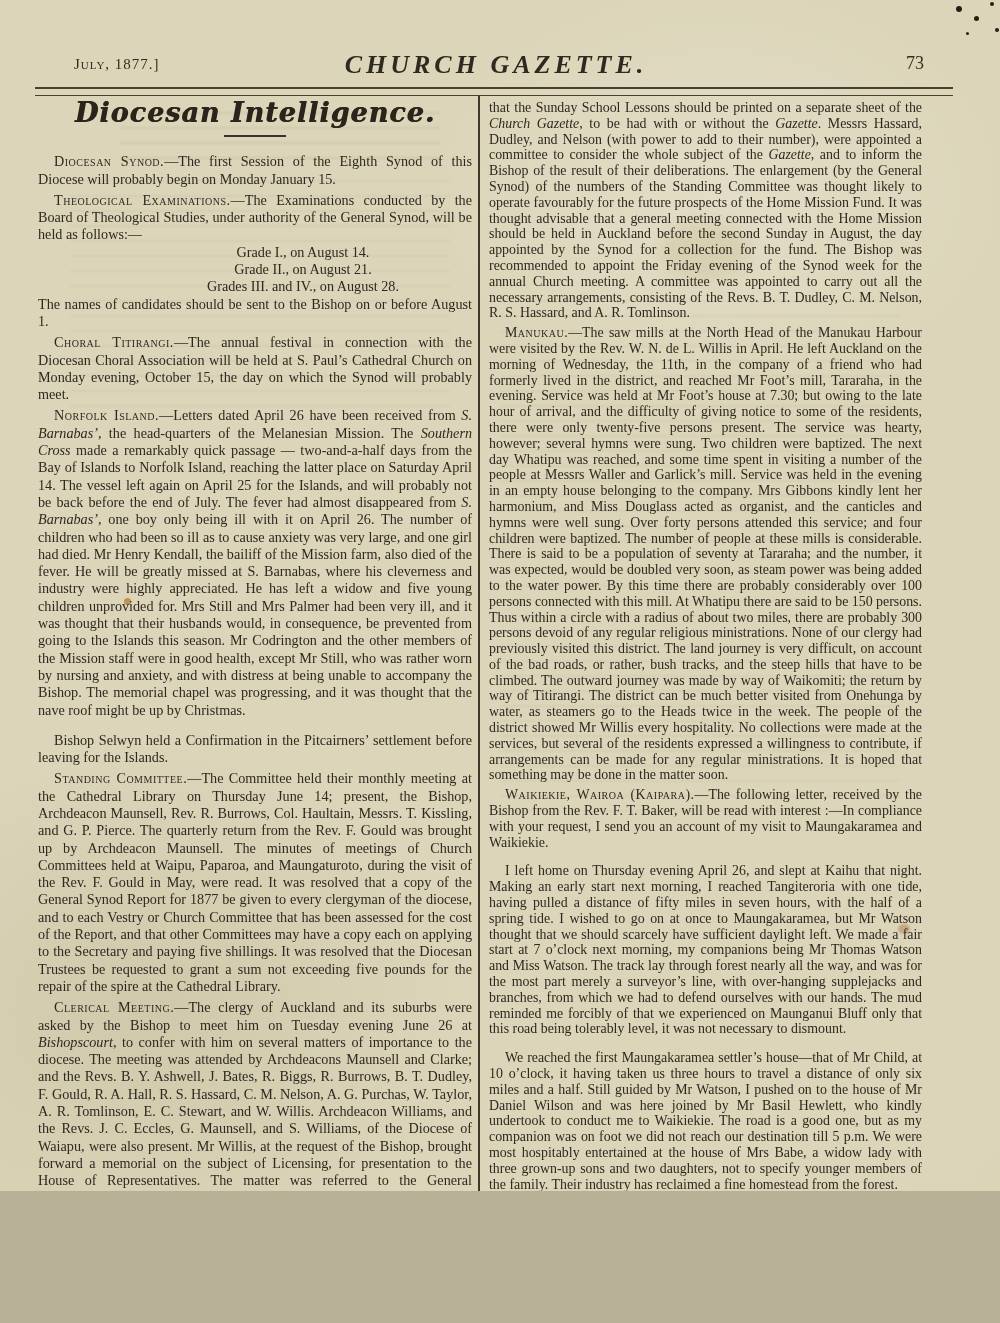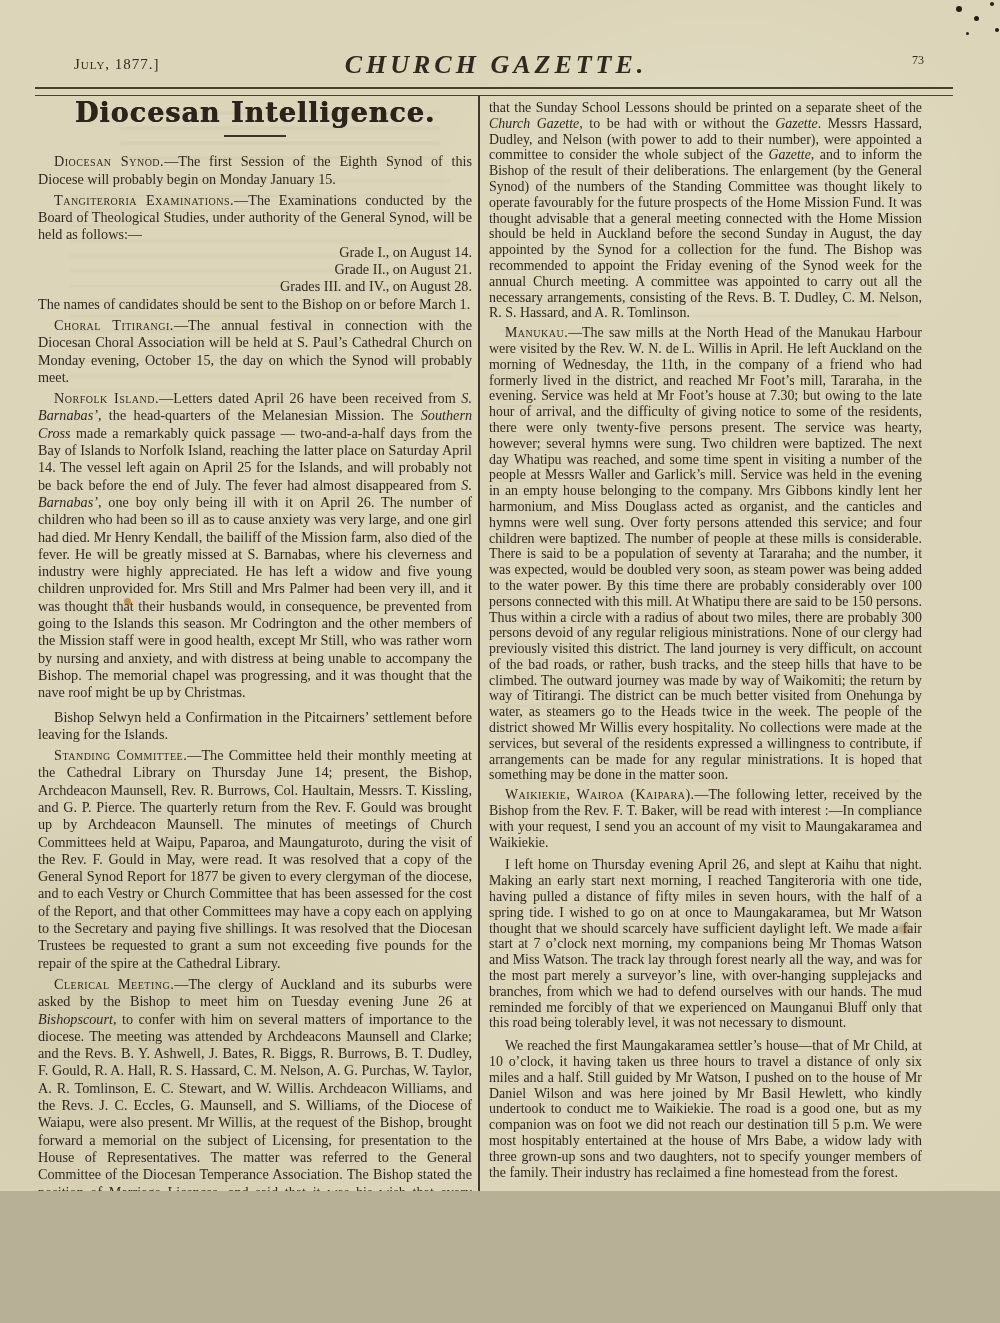--- a/index.html
+++ b/index.html
@@ -29,51 +29,52 @@
   }
   .header-date{
     position:absolute;left:36px;top:6px;font-size:15px;font-variant:small-caps;
     letter-spacing:1px;color:#332c22;
   }
   .header-title{
     position:absolute;left:0;right:0;top:0;text-align:center;
     font-size:26px;letter-spacing:4px;font-weight:bold;color:#2f2a20;font-style:italic;
   }
   .header-page{
-    position:absolute;right:30px;top:3px;font-size:12px;color:#332c22;
+    position:absolute;right:30px;top:3px;font-size:18px;color:#332c22;
   }
   .rule-double{
     position:absolute;top:87px;left:35px;width:918px;height:6px;
     border-top:2.5px solid #473f30;border-bottom:1.2px solid #473f30;
   }
   .col-divider{
     position:absolute;left:478px;top:96px;width:1.5px;height:1150px;
     background:#3e372a;
   }
 
   .col{
     position:absolute;top:100px;text-align:justify;overflow:hidden;
   }
   .col-left{left:38px;width:434px;height:1210px;font-size:14.2px;line-height:17.3px;}
   .col-right{left:489px;width:433px;height:1210px;font-size:13.9px;line-height:15.8px;font-family:Liberation Serif, serif;}
 
   .section-heading{
     text-align:center;font-family:"DejaVu Serif",serif;font-weight:bold;
     font-size:27px;letter-spacing:1px;margin:4px 0 0 0;color:#2a241b;
     text-shadow:0.6px 0 0 currentColor;
+    font-style:italic;
   }
   .heading-rule{
     width:62px;border:none;border-top:2.2px solid #3a3327;margin:14px auto 16px auto;
   }
   .para{margin:0;text-indent:16px;}
   .para.flush{text-indent:0;}
-  .para + .para{margin-top:7px;}
+  .para + .para{margin-top:13px;}
   .para.section{margin-top:4px;}
   .lead{font-variant:small-caps;letter-spacing:.5px;margin-top:28px;}
-  .grade-lines{margin:0 0 0 96px;text-align:right;}
+  .grade-lines{margin:0 0 0 96px;text-align:center;}
 </style>
 </head>
 <body>
 
 <div class="page">
 
   <div class="bleed b1"></div>
   <div class="bleed b2"></div>
   <div class="bleed b3"></div>
   <div class="speck" style="left:956px;top:6px;width:6px;height:6px;"></div>
@@ -93,27 +94,27 @@
   </div>
   <div class="rule-double"></div>
   <div class="col-divider"></div>
 
   <div class="col col-left">
     <h1 class="section-heading">Diocesan Intelligence.</h1>
     <hr class="heading-rule">
 
     <p class="para section"><span class="lead">Diocesan Synod.</span><span>—The first Session of the Eighth Synod of this Diocese will probably begin on Monday January 15.</span></p>
 
-    <p class="para section"><span class="lead">Tangiteroria Examinations.</span><span>—The Examinations conducted by the Board of Theological Studies, under authority of the General Synod, will be held as follows:—</span></p>
+    <p class="para section"><span class="lead">Theological Examinations.</span><span>—The Examinations conducted by the Board of Theological Studies, under authority of the General Synod, will be held as follows:—</span></p>
     <div class="grade-lines">
       <div>Grade I., on August 14.</div>
       <div>Grade II., on August 21.</div>
       <div>Grades III. and IV., on August 28.</div>
     </div>
-    <p class="para flush">The names of candidates should be sent to the Bishop on or before March 1.</p>
+    <p class="para flush">The names of candidates should be sent to the Bishop on or before August 1.</p>
 
     <p class="para section"><span class="lead">Choral Titirangi.</span><span>—The annual festival in connection with the Diocesan Choral Association will be held at S. Paul’s Cathedral Church on Monday evening, October 15, the day on which the Synod will probably meet.</span></p>
 
     <p class="para section"><span class="lead">Norfolk Island.</span><span>—Letters dated April 26 have been received from <i>S. Barnabas’</i>, the head-quarters of the Melanesian Mission.  The <i>Southern Cross</i> made a remarkably quick passage — two-and-a-half days from the Bay of Islands to Norfolk Island, reaching the latter place on Saturday April 14.  The vessel left again on April 25 for the Islands, and will probably not be back before the end of July.  The fever had almost disappeared from <i>S. Barnabas’</i>, one boy only being ill with it on April 26.  The number of children who had been so ill as to cause anxiety was very large, and one girl had died.  Mr Henry Kendall, the bailiff of the Mission farm, also died of the fever.  He will be greatly missed at S. Barnabas, where his cleverness and industry were highly appreciated.  He has left a widow and five young children unprovided for.  Mrs Still and Mrs Palmer had been very ill, and it was thought that their husbands would, in consequence, be prevented from going to the Islands this season.  Mr Codrington and the other members of the Mission staff were in good health, except Mr Still, who was rather worn by nursing and anxiety, and with distress at being unable to accompany the Bishop.  The memorial chapel was progressing, and it was thought that the nave roof might be up by Christmas.</span></p>
 
     <p class="para">Bishop Selwyn held a Confirmation in the Pitcairners’ settlement before leaving for the Islands.</p>
 
     <p class="para section"><span class="lead">Standing Committee.</span><span>—The Committee held their monthly meeting at the Cathedral Library on Thursday June 14; present, the Bishop, Archdeacon Maunsell, Rev. R. Burrows, Col. Haultain, Messrs. T. Kissling, and G. P. Pierce.  The quarterly return from the Rev. F. Gould was brought up by Archdeacon Maunsell.  The minutes of meetings of Church Committees held at Waipu, Paparoa, and Maungaturoto, during the visit of the Rev. F. Gould in May, were read.  It was resolved that a copy of the General Synod Report for 1877 be given to every clergyman of the diocese, and to each Vestry or Church Committee that has been assessed for the cost of the Report, and that other Committees may have a copy each on applying to the Secretary and paying five shillings.  It was resolved that the Diocesan Trustees be requested to grant a sum not exceeding five pounds for the repair of the spire at the Cathedral Library.</span></p>
 
     <p class="para section"><span class="lead">Clerical Meeting.</span><span>—The clergy of Auckland and its suburbs were asked by the Bishop to meet him on Tuesday evening June 26 at <i>Bishopscourt</i>, to confer with him on several matters of importance to the diocese.  The meeting was attended by Archdeacons Maunsell and Clarke; and the Revs. B. Y. Ashwell, J. Bates, R. Biggs, R. Burrows, B. T. Dudley, F. Gould, R. A. Hall, R. S. Hassard, C. M. Nelson, A. G. Purchas, W. Taylor, A. R. Tomlinson, E. C. Stewart, and W. Willis.  Archdeacon Williams, and the Revs. J. C. Eccles, G. Maunsell, and S. Williams, of the Diocese of Waiapu, were also present.  Mr Willis, at the request of the Bishop, brought forward a memorial on the subject of Licensing, for presentation to the House of Representatives.  The matter was referred to the General Committee of the Diocesan Temperance Association.  The Bishop stated the position of Marriage Licences, and said that it was his wish that every clergyman should be a surrogate.  The Bishop was requested to inform the Civil Marriage Registrar of Auckland of the real state of the case with regard to the Church marriage fees, &amp;c., in this diocese.  It was the general opinion</span></p>

